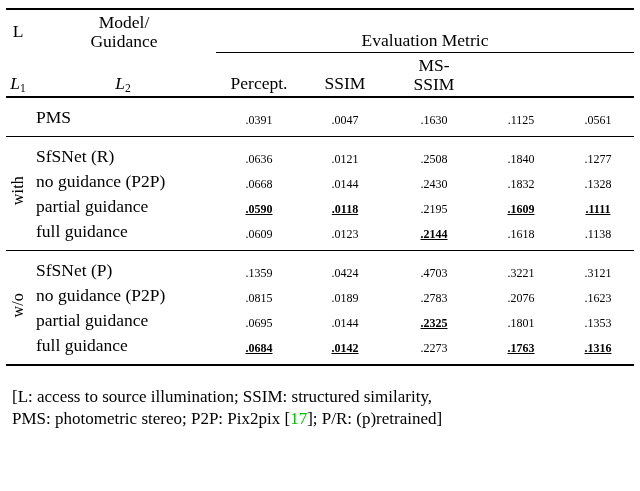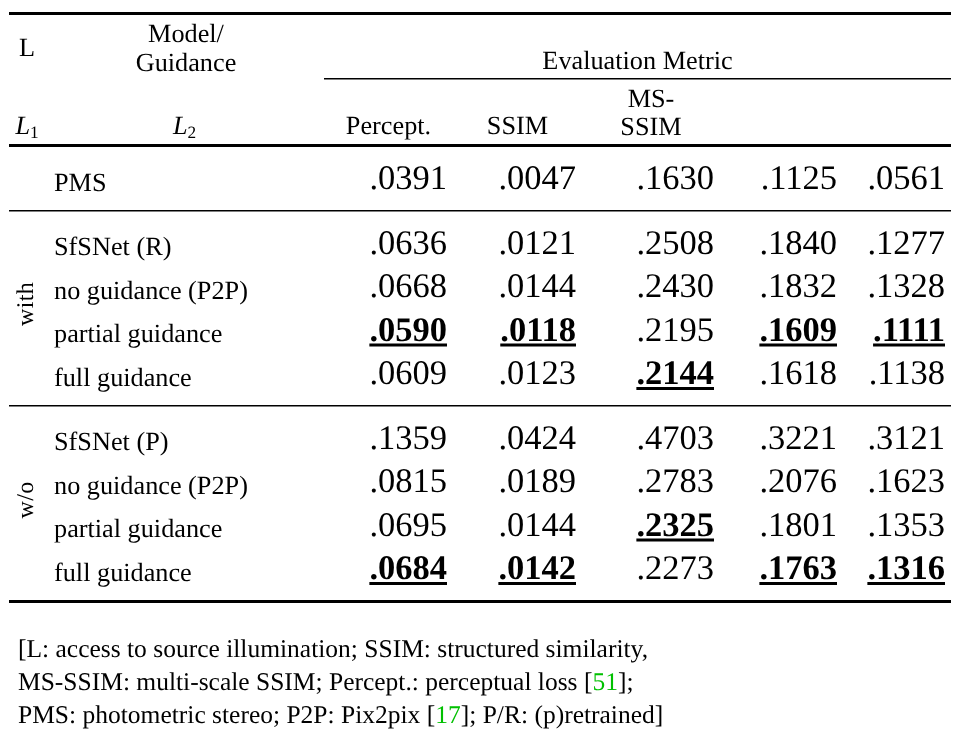--- a/index.html
+++ b/index.html
@@ -70,22 +70,22 @@
   .it {
     font-style: italic;
   }
   .sub {
     font-size: 11.5px;
     vertical-align: baseline;
     position: relative;
     top: 3px;
   }
   .num {
-    text-align: right;
-    font-size: 23px;
+    text-align: center;
+    font-size: 12px;
     padding: 1.5px 4px;
   }
   .b {
     font-weight: bold;
     text-decoration: underline;
   }
   .rowlabel {
     font-size: 17.5px;
     text-align: left;
     padding-left: 6px;
@@ -278,17 +278,16 @@
           <td colspan="7"></td>
         </tr>
     <tr class="rule-bot">
       <td colspan="7" class="hline" style="height:1px"></td>
     </tr>
   </tbody>
     </table>
 
   <div class="footnote">
     <div><span>[L: access to source illumination; SSIM: structured similarity,</span></div>
-    <div><span>MS-SSIM: multi-scale SSIM; Percept.: perceptual loss [</span><span class="cite">51</span><span>];</span></div>
     <div><span>PMS: photometric stereo; P2P: Pix2pix [</span><span class="cite">17</span><span>]; P/R: (p)retrained]</span></div>
   </div>
 
 </div>
 
 </body></html>

